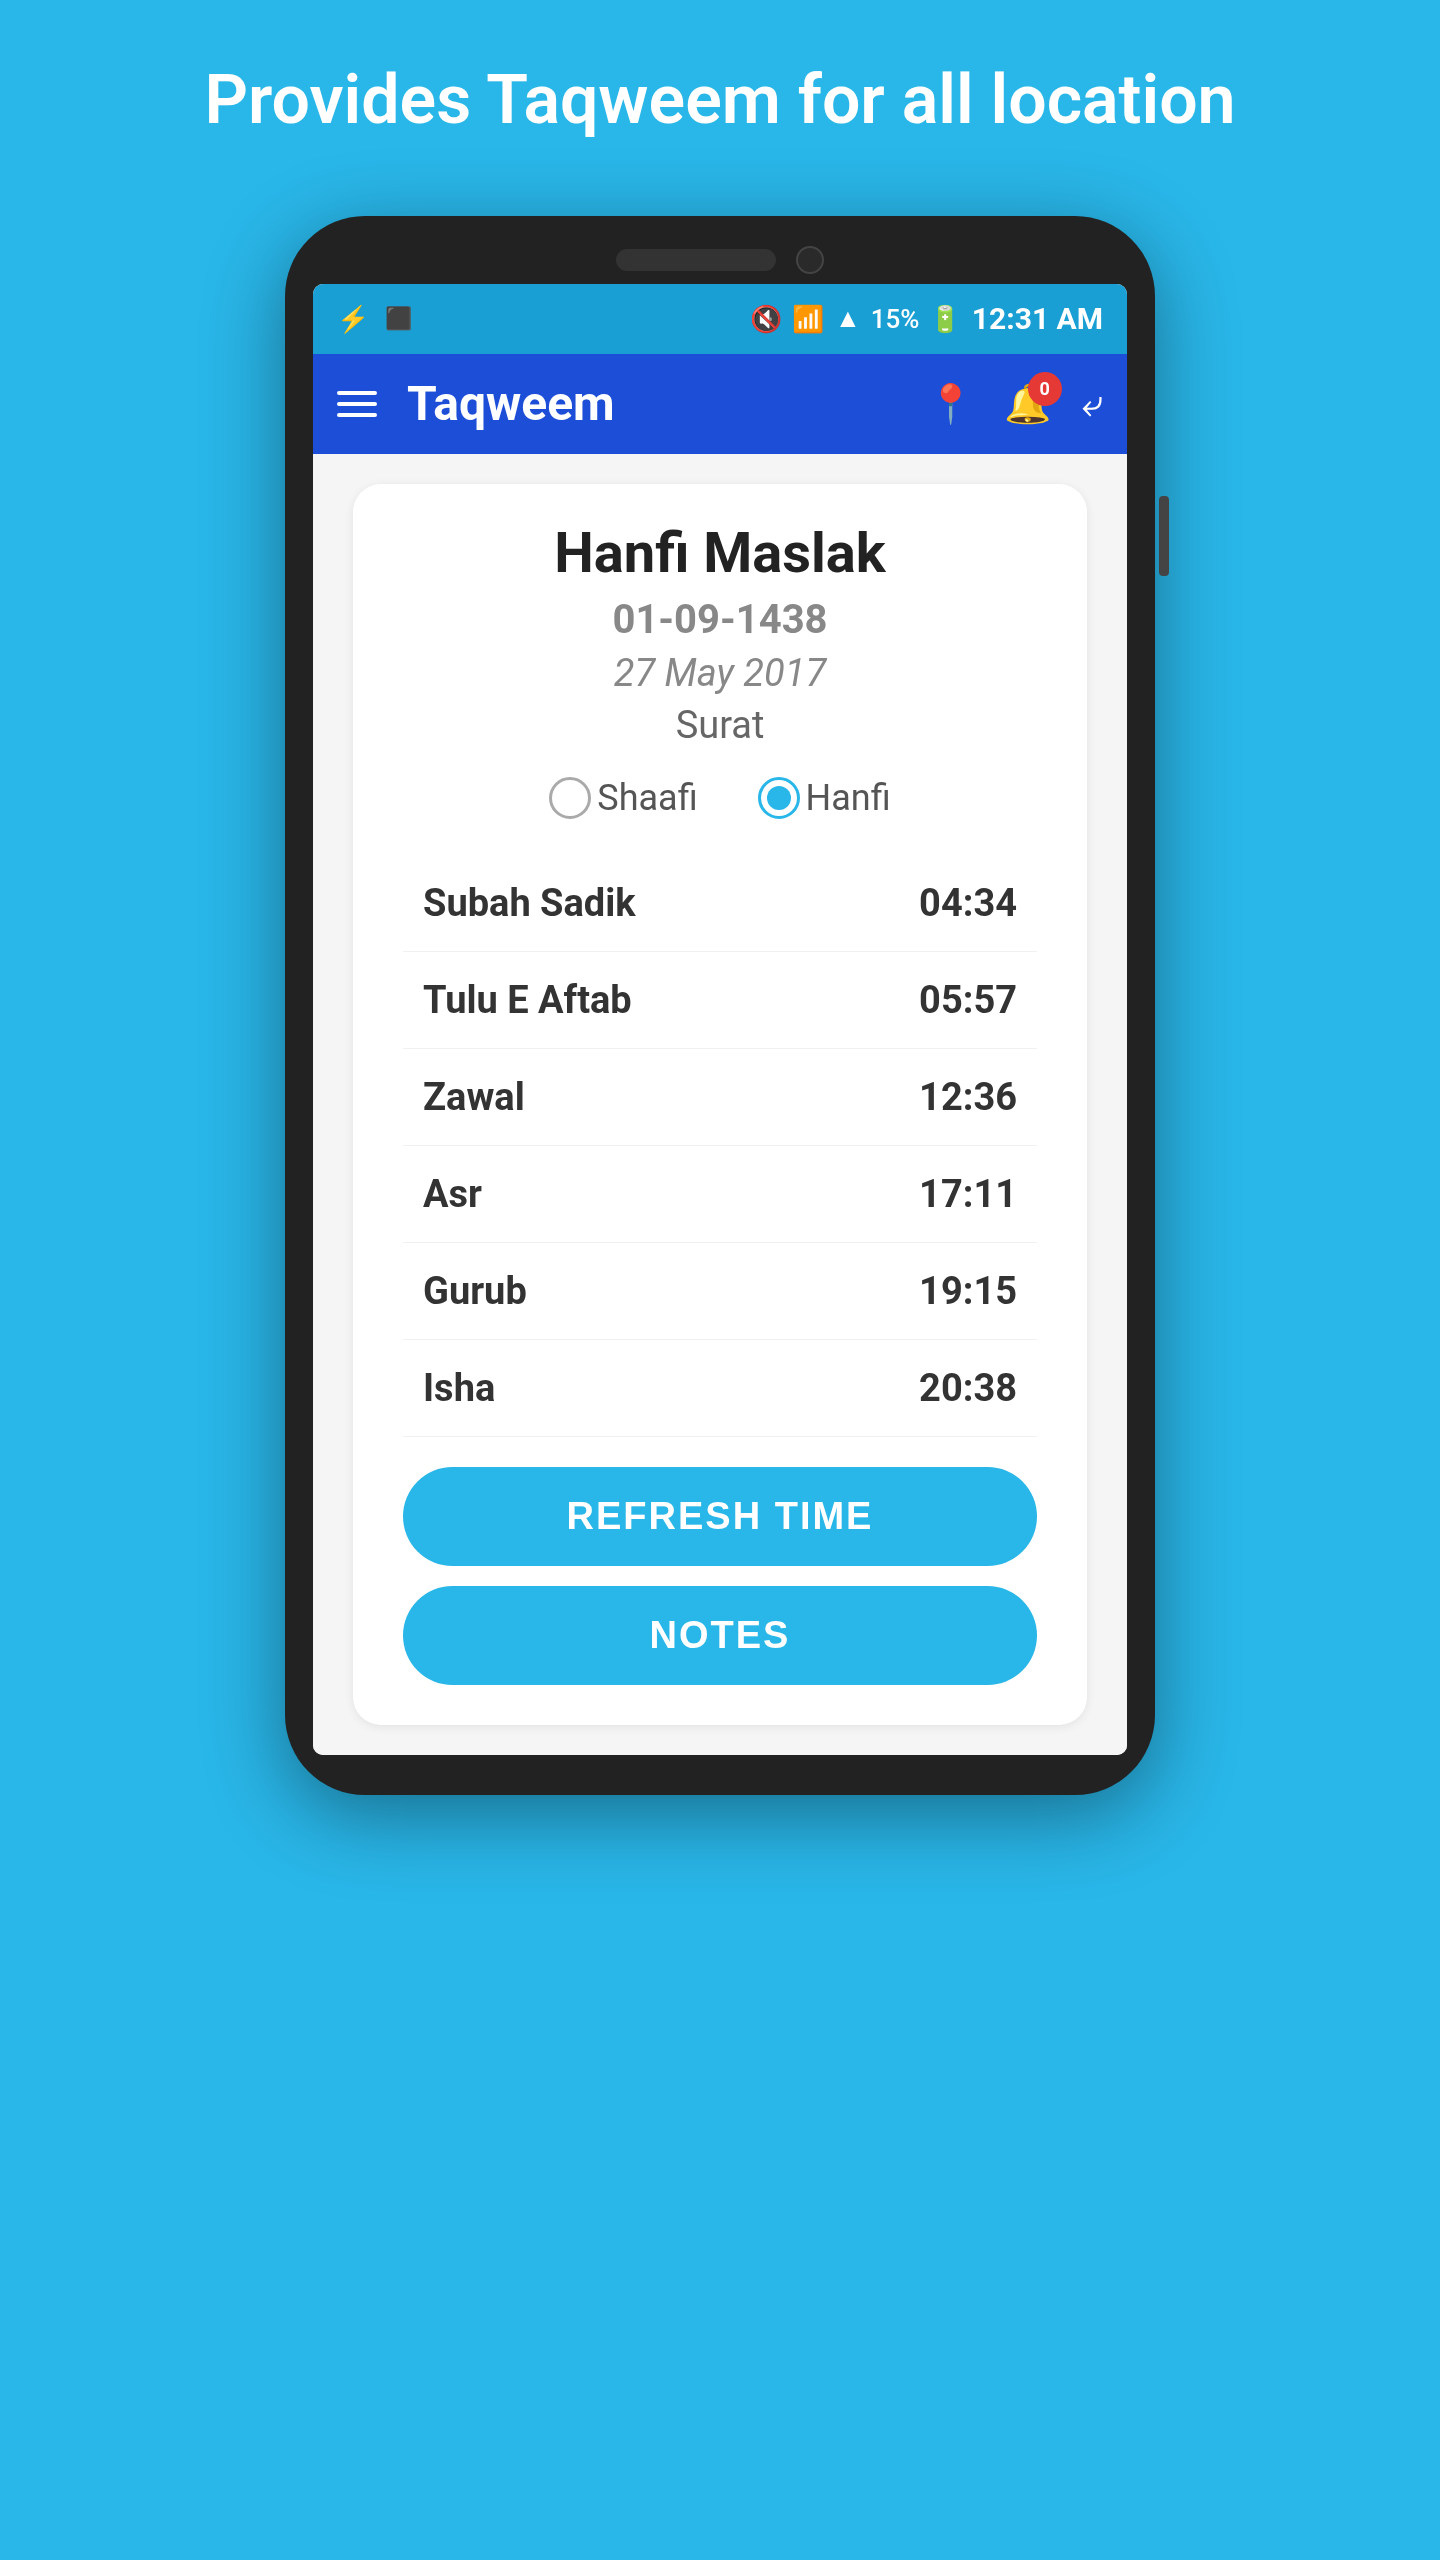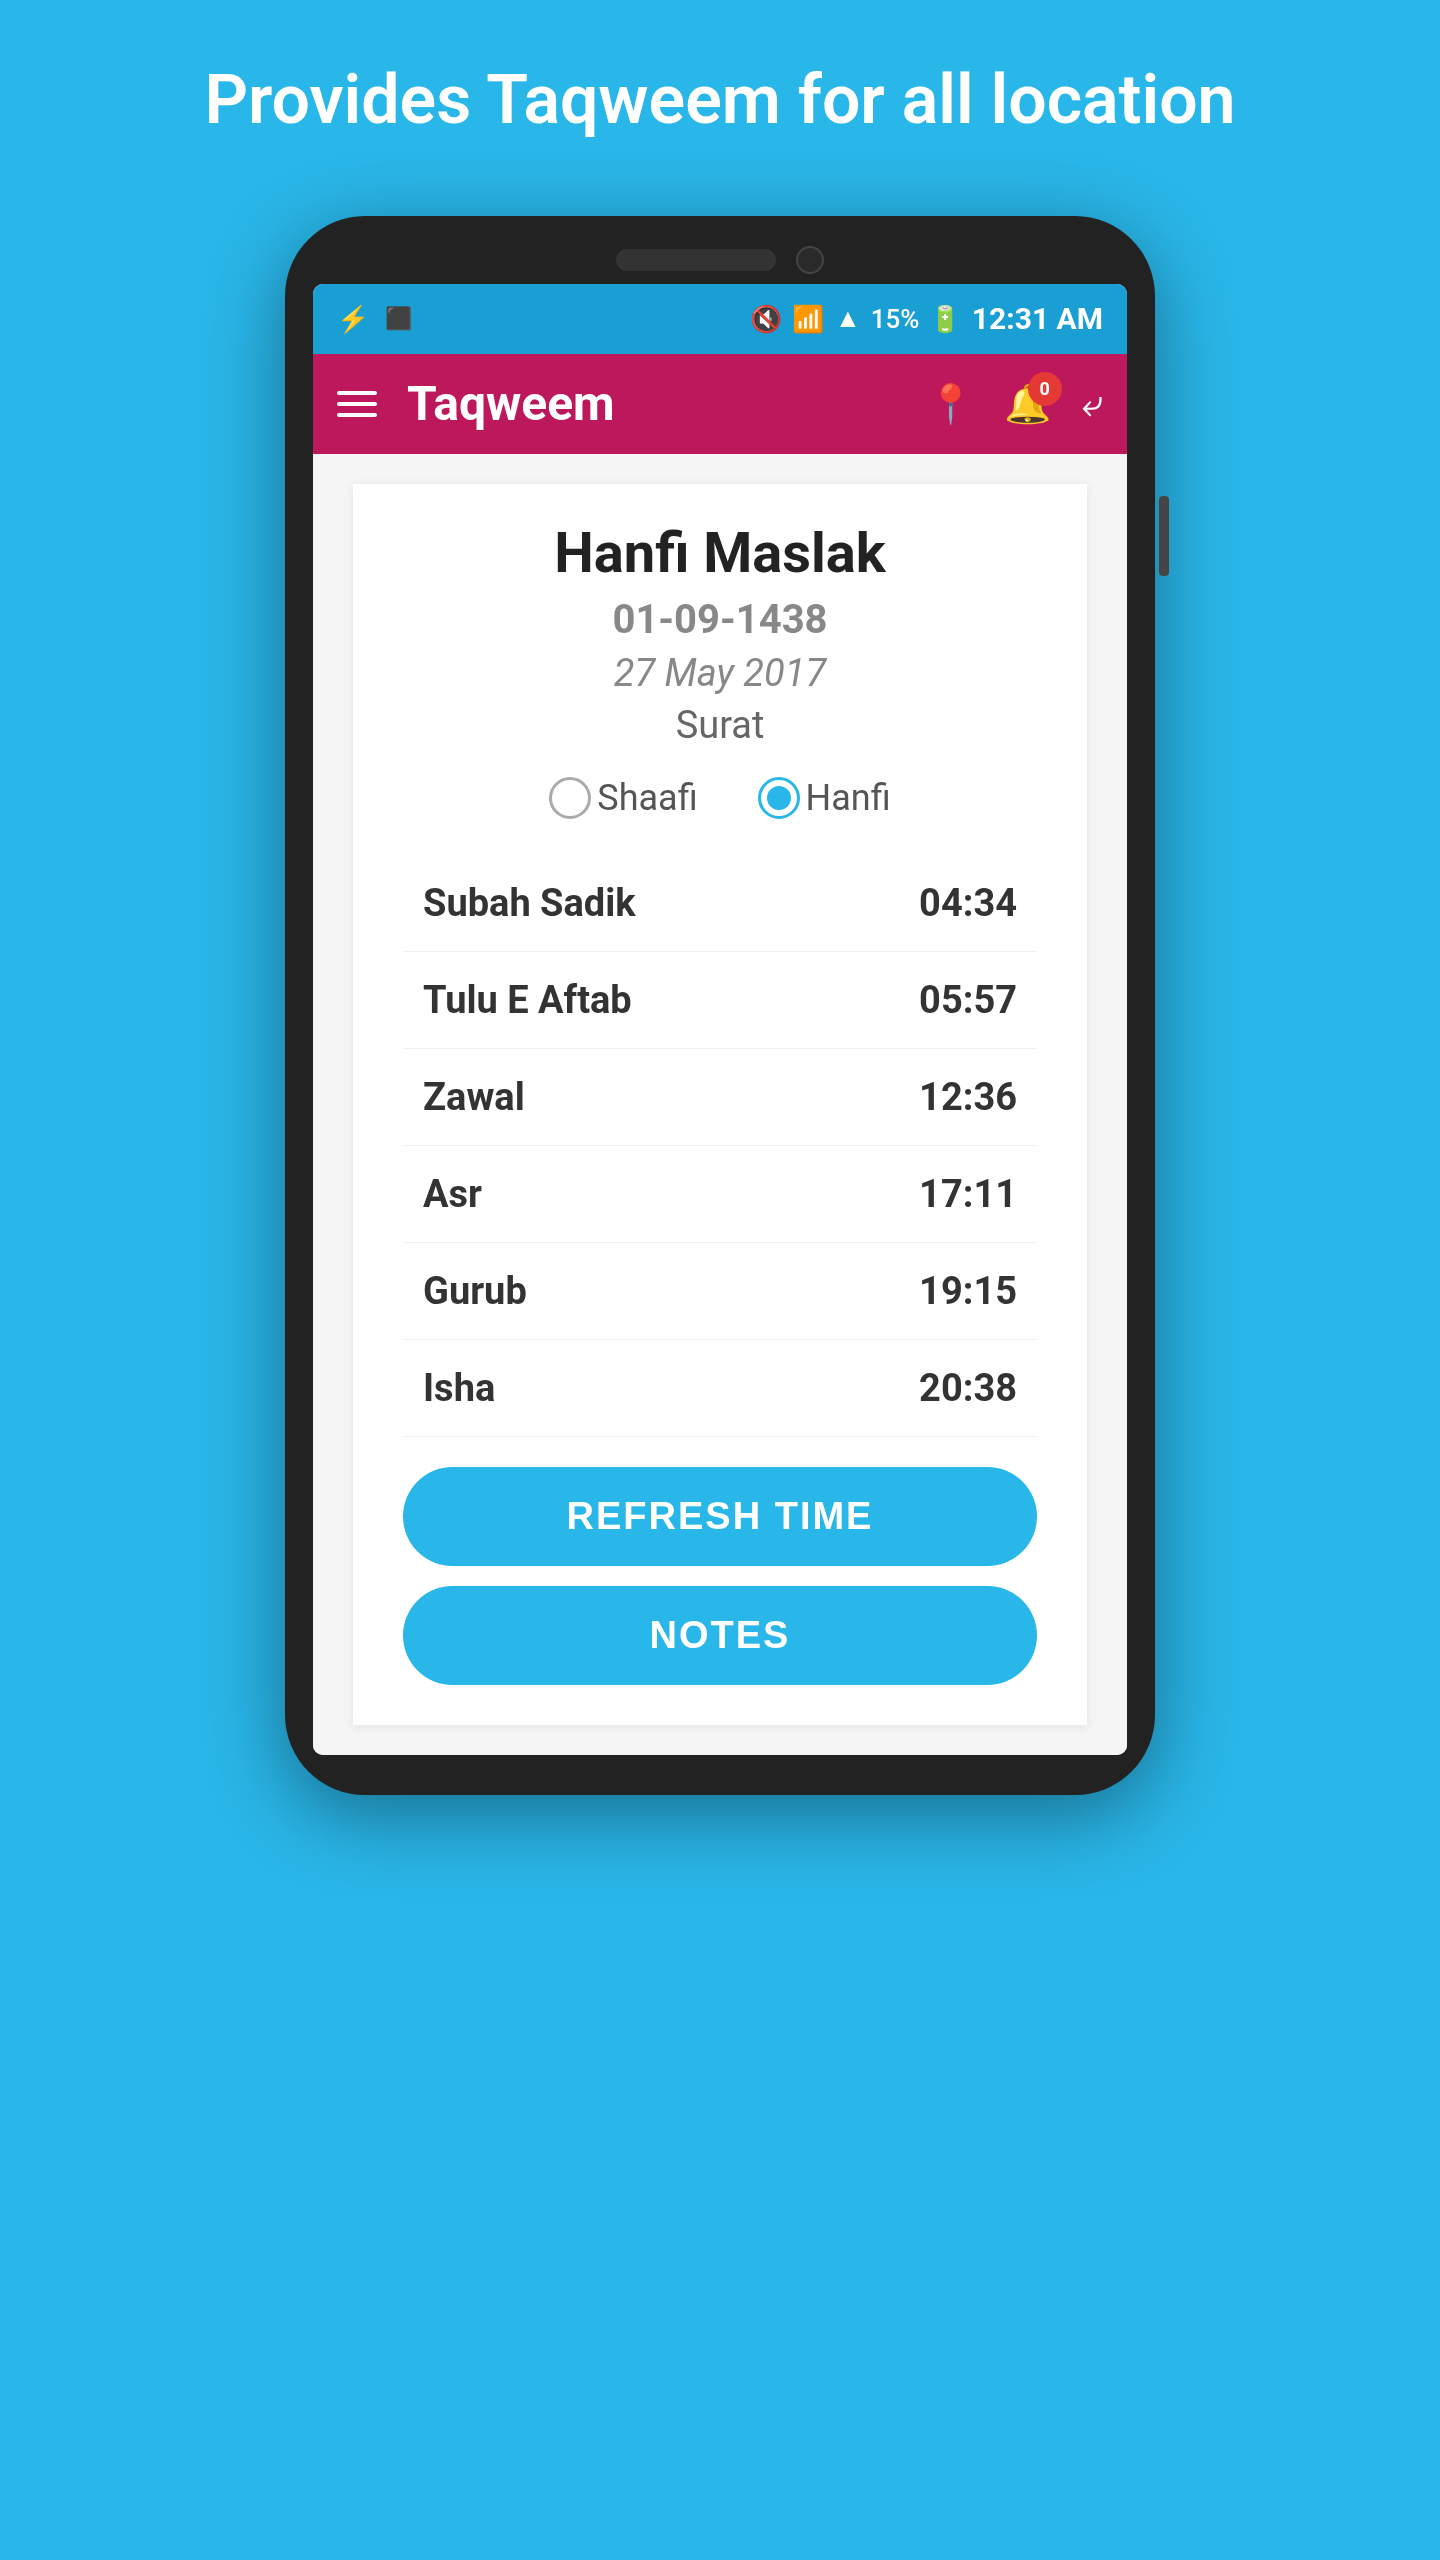--- a/index.html
+++ b/index.html
@@ -99,21 +99,21 @@
     }
 
     .time-display {
       font-size: 30px;
       font-weight: bold;
       color: #fff;
     }
 
     
     .app-toolbar {
-      background: #be185d;
+      background: #1d4ed8;
       padding: 0 24px;
       height: 100px;
       display: flex;
       align-items: center;
       justify-content: flex-end;
     }
 
     .toolbar-menu-icon {
       color: #fff;
       font-size: 40px;
@@ -170,21 +170,21 @@
 
     
     .main-content {
       background: #f5f5f5;
       padding: 30px 40px;
     }
 
     
     .card {
       background: #fff;
-      border-radius: 0;
+      border-radius: 28px;
       padding: 36px 50px 40px;
       box-shadow: 0 2px 10px rgba(0,0,0,0.08);
     }
 
     .card-title {
       font-size: 56px;
       font-weight: bold;
       color: #222;
       text-align: center;
       margin-bottom: 10px;

